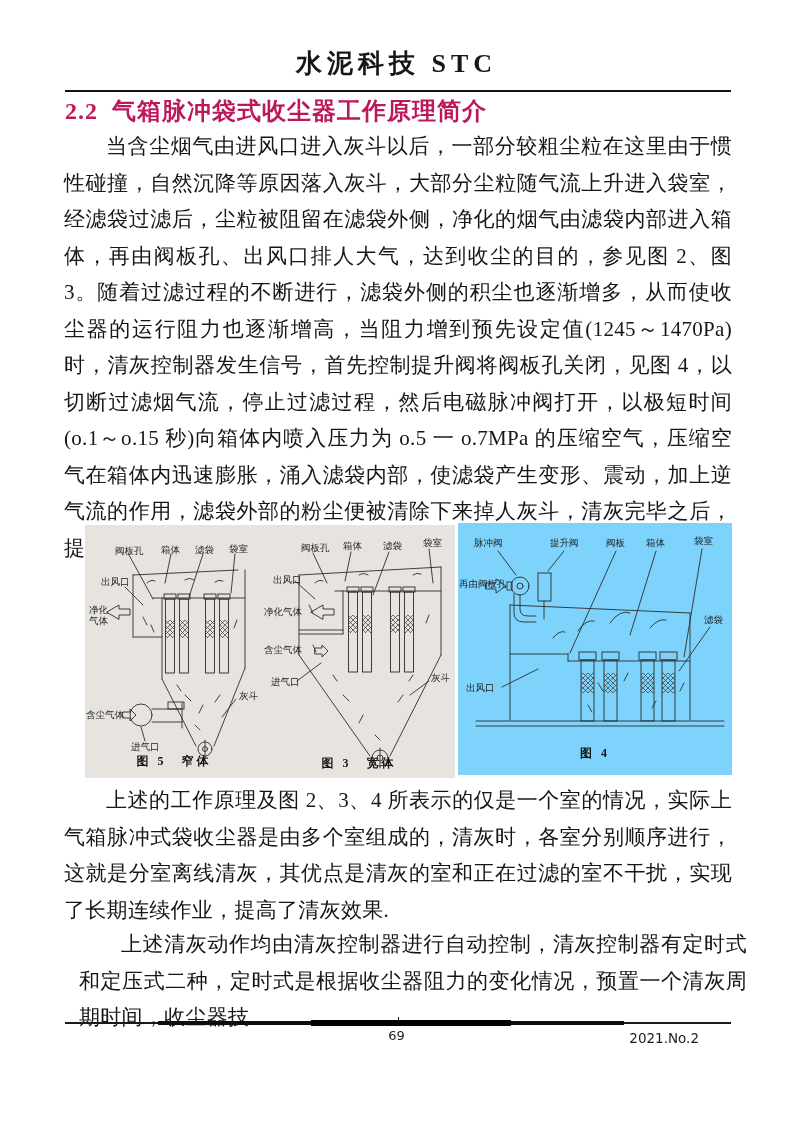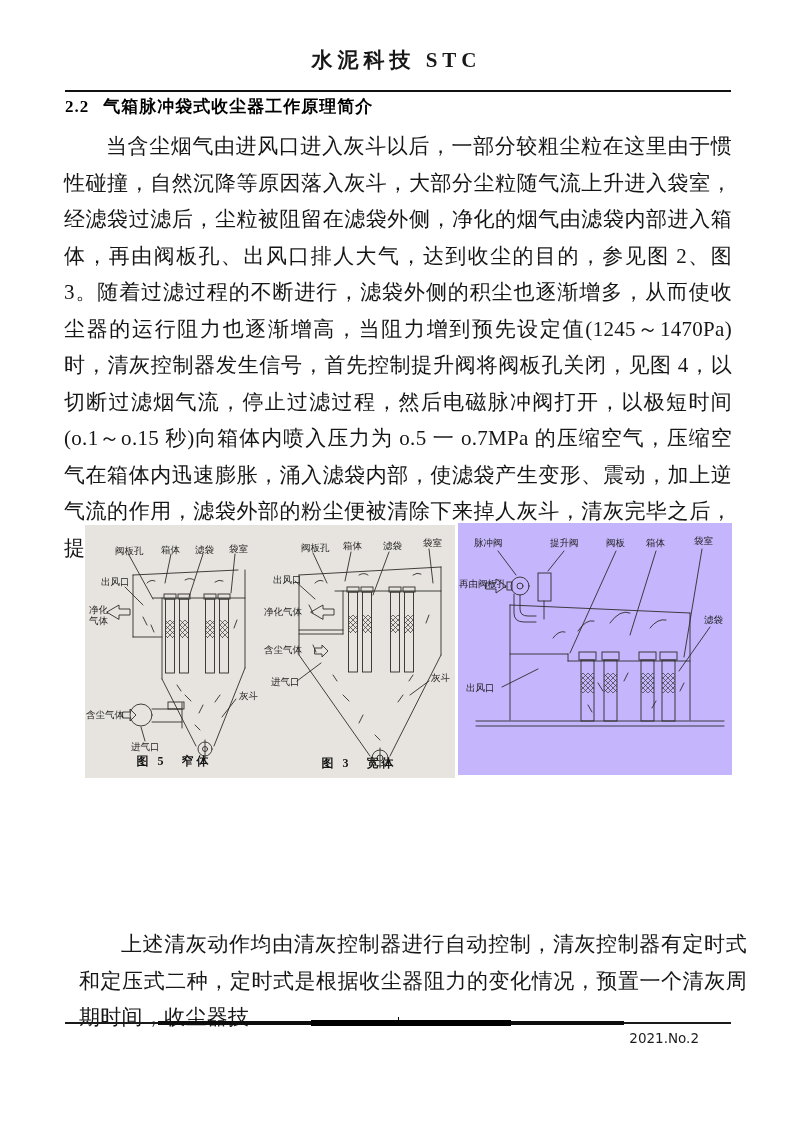--- a/index.html
+++ b/index.html
@@ -4,47 +4,47 @@
 <style>
   * { margin:0; padding:0; box-sizing:border-box; }
   html,body { background:#ffffff; }
   .page {
     position:relative; width:793px; height:1122px; background:#ffffff;
     font-family:"Liberation Serif","DejaVu Serif",serif; color:#151515;
     overflow:hidden;
   }
   .journal-title {
     position:absolute; top:46px; left:0; right:0; text-align:center;
-    font-size:21px; font-weight:600; letter-spacing:5px; color:#171717;
+    font-size:26px; font-weight:600; letter-spacing:5px; color:#171717;
   }
   .header-rule {
     position:absolute; top:90px; left:65px; width:666px; height:2px; background:#111;
   }
   .section-heading {
     position:absolute; top:95px; left:65px; width:666px;
-    font-size:17px; font-weight:bold; letter-spacing:1px; color:#000000;
+    font-size:24px; font-weight:bold; letter-spacing:1px; color:#be185d;
     font-family:"Liberation Sans","DejaVu Sans",sans-serif;
   }
   .section-heading .sec-num { margin-right:14px; font-family:"Liberation Serif",serif; }
   .body-par {
     position:absolute; left:64px; width:668px;
     font-size:21px; line-height:36.5px; text-align:justify; text-indent:2em;
     color:#161616; letter-spacing:0.3px;
   }
   .par-1 { top:128px; }
   .par-2 { top:782px; }
   .par-3 { top:926px;margin-left:15px; }
 
   .fig-panel-23 {
     position:absolute; left:85px; top:525px; width:370px; height:253px;
     background:#e7e4df;
   }
   .fig-panel-4 {
     position:absolute; left:458px; top:523px; width:274px; height:252px;
-    background:#c4b5fd;
+    background:#7dd3fc;
   }
   .fig-wrap { position:absolute; top:0; height:207px; }
   .fig2-wrap { left:0; width:178px; }
   .fig3-wrap { left:178px; width:192px; }
   .fig4-wrap { left:0; top:0; width:274px; height:252px; }
   .fig-wrap svg, .fig4-wrap svg { position:absolute; left:0; top:0; }
   .fig-label {
     position:absolute; font-size:9.5px; line-height:11px; color:#1e1d1b;
     white-space:nowrap; font-family:"Liberation Serif","DejaVu Serif",serif;
   }
@@ -316,26 +316,29 @@
         </g>
       </svg>
       <div class="fig-label" style="left:16px;top:15px">脉冲阀</div>
       <div class="fig-label" style="left:92px;top:15px">提升阀</div>
       <div class="fig-label" style="left:148px;top:15px">阀板</div>
       <div class="fig-label" style="left:188px;top:15px">箱体</div>
       <div class="fig-label" style="left:236px;top:13px">袋室</div>
       <div class="fig-label" style="left:1px;top:56px">再由阀板孔</div>
       <div class="fig-label" style="left:246px;top:92px">滤袋</div>
       <div class="fig-label" style="left:8px;top:160px">出风口</div>
+      <div class="fig-caption" style="top:222px">图 4</div>
     </div>
   </div>
 
+  <div class="body-par par-2">上述的工作原理及图 2、3、4 所表示的仅是一个室的情况，实际上气箱脉冲式袋收尘器是由多个室组成的，清灰时，各室分别顺序进行，这就是分室离线清灰，其优点是清灰的室和正在过滤的室不干扰，实现了长期连续作业，提高了清灰效果.</div>
   <div class="body-par par-3">上述清灰动作均由清灰控制器进行自动控制，清灰控制器有定时式和定压式二种，定时式是根据收尘器阻力的变化情况，预置一个清灰周期时间，收尘器技</div>
 
   <div class="footer-rule">
     <div class="seg-base"></div>
     <div class="seg-mid"></div>
     <div class="seg-thick"></div>
     <div class="seg-tick"></div>
   </div>
+  <div class="page-number">69</div>
   <div class="issue-number">2021.No.2</div>
 
 </div>
 
 </body></html>

